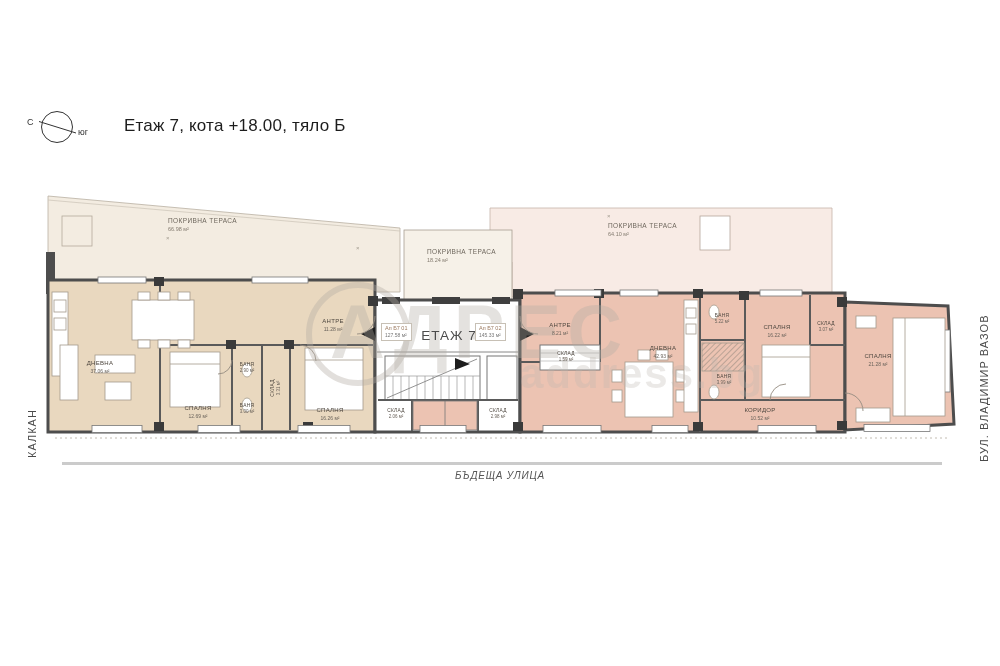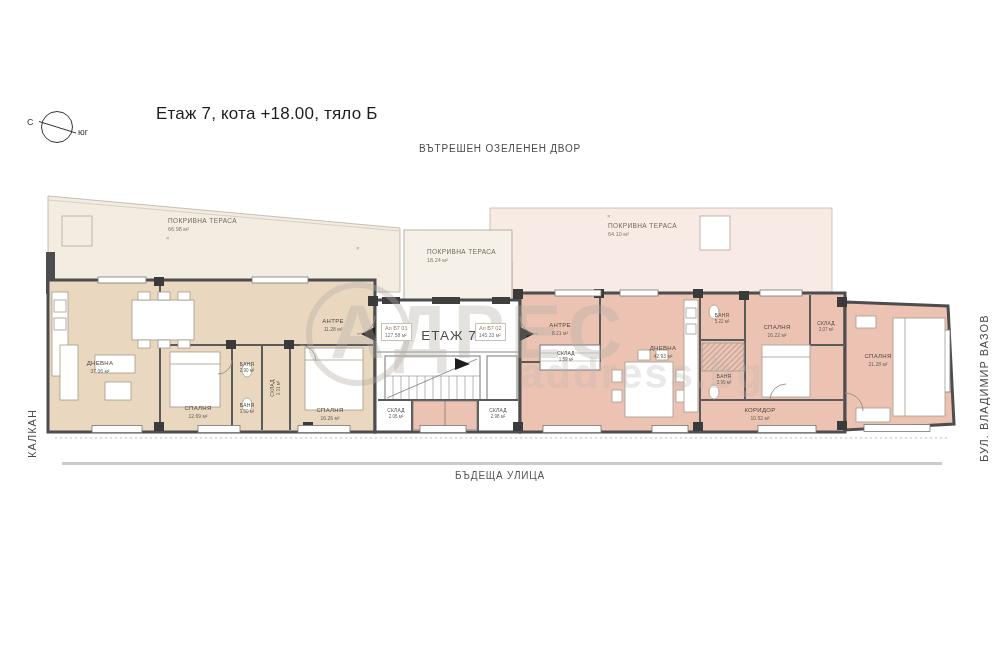--- a/index.html
+++ b/index.html
@@ -3,21 +3,21 @@
 <meta charset="utf-8">
 <style>
   html,body{margin:0;padding:0;background:#fff;}
   #stage{position:relative;width:1000px;height:666px;background:#ffffff;overflow:hidden;
          font-family:"Liberation Sans", sans-serif;}
   #plan-svg{position:absolute;left:0;top:0;}
   .abs{position:absolute;}
   .title{font-size:17px;font-weight:500;color:#1d1d1d;letter-spacing:.2px;}
   .ctx{font-size:10px;color:#4a4a4a;letter-spacing:.8px;}
   .ctx-top{left:0;right:0;top:143px;text-align:center;}
-  .ctx-bottom{left:0;right:0;top:470px;text-align:center;color:#555;}
+  .ctx-bottom{left:0;right:0;top:470px;text-align:center;color:#555;font-style:italic;}
   .vert{transform-origin:0 0;transform:rotate(-90deg);white-space:nowrap;font-size:11px;color:#4a4a4a;letter-spacing:1px;}
   .compass-label{font-size:9px;color:#333;}
   .rlabel{display:flex;flex-direction:column;align-items:center;line-height:1.25;
           transform:translate(-50%,-50%);color:#4e473f;text-align:center;white-space:nowrap;}
   .rlabel .nm{font-size:6px;letter-spacing:.3px;}
   .rlabel .ar{font-size:5px;color:#6b645c;}
   .rlabel.tiny .nm{font-size:4.8px;}
   .rlabel.tiny .ar{font-size:4.5px;}
   .rlabel.vrot{transform:translate(-50%,-50%) rotate(-90deg);}
   .tlabel{display:flex;flex-direction:column;line-height:1.35;color:#6e675d;white-space:nowrap;}
@@ -215,23 +215,22 @@
   </svg>
 
   <div class="abs wm" style="left:306px;top:282px;">
     <div class="wm-circle"></div>
   </div>
   <div class="abs wm wm-text" style="left:330px;top:288px;">АДРЕС</div>
   <div class="abs wm wm-sub" style="left:520px;top:350px;">address.bg</div>
 
   <div class="abs compass-label" style="left:27px;top:117px;">С</div>
   <div class="abs compass-label" style="left:78px;top:127px;">юг</div>
-  <div class="abs title" style="left:124px;top:104px;margin-left:32px;">Етаж 7, кота +18.00, тяло Б</div>
-
-  <div class="abs ctx ctx-top">ВЪТРЕШЕН ОЗЕЛЕНЕН ДВОР</div>
+  <div class="abs title" style="left:124px;top:116px;">Етаж 7, кота +18.00, тяло Б</div>
+
   <div class="abs ctx ctx-bottom">БЪДЕЩА УЛИЦА</div>
   <div class="abs vert" style="left:26px;top:458px;">КАЛКАН</div>
   <div class="abs vert" style="left:978px;top:462px;">БУЛ. ВЛАДИМИР ВАЗОВ</div>
 
   <div class="abs tlabel" style="left:168px;top:217px;">
     <span class="nm">ПОКРИВНА ТЕРАСА</span>
     <span class="ar">66.98 м²</span>
   </div>
   <div class="abs tlabel" style="left:427px;top:248px;">
     <span class="nm">ПОКРИВНА ТЕРАСА</span>

